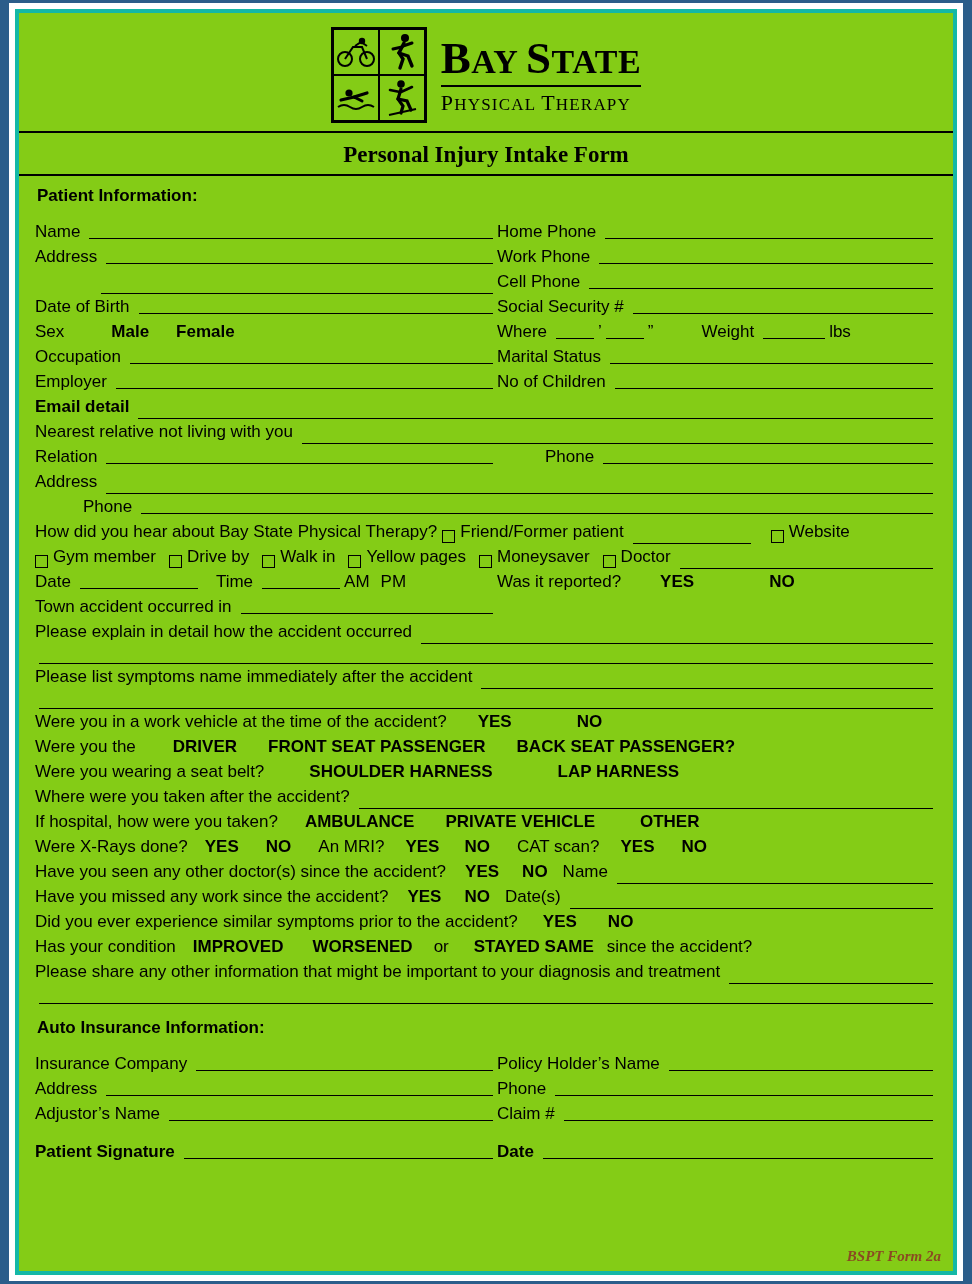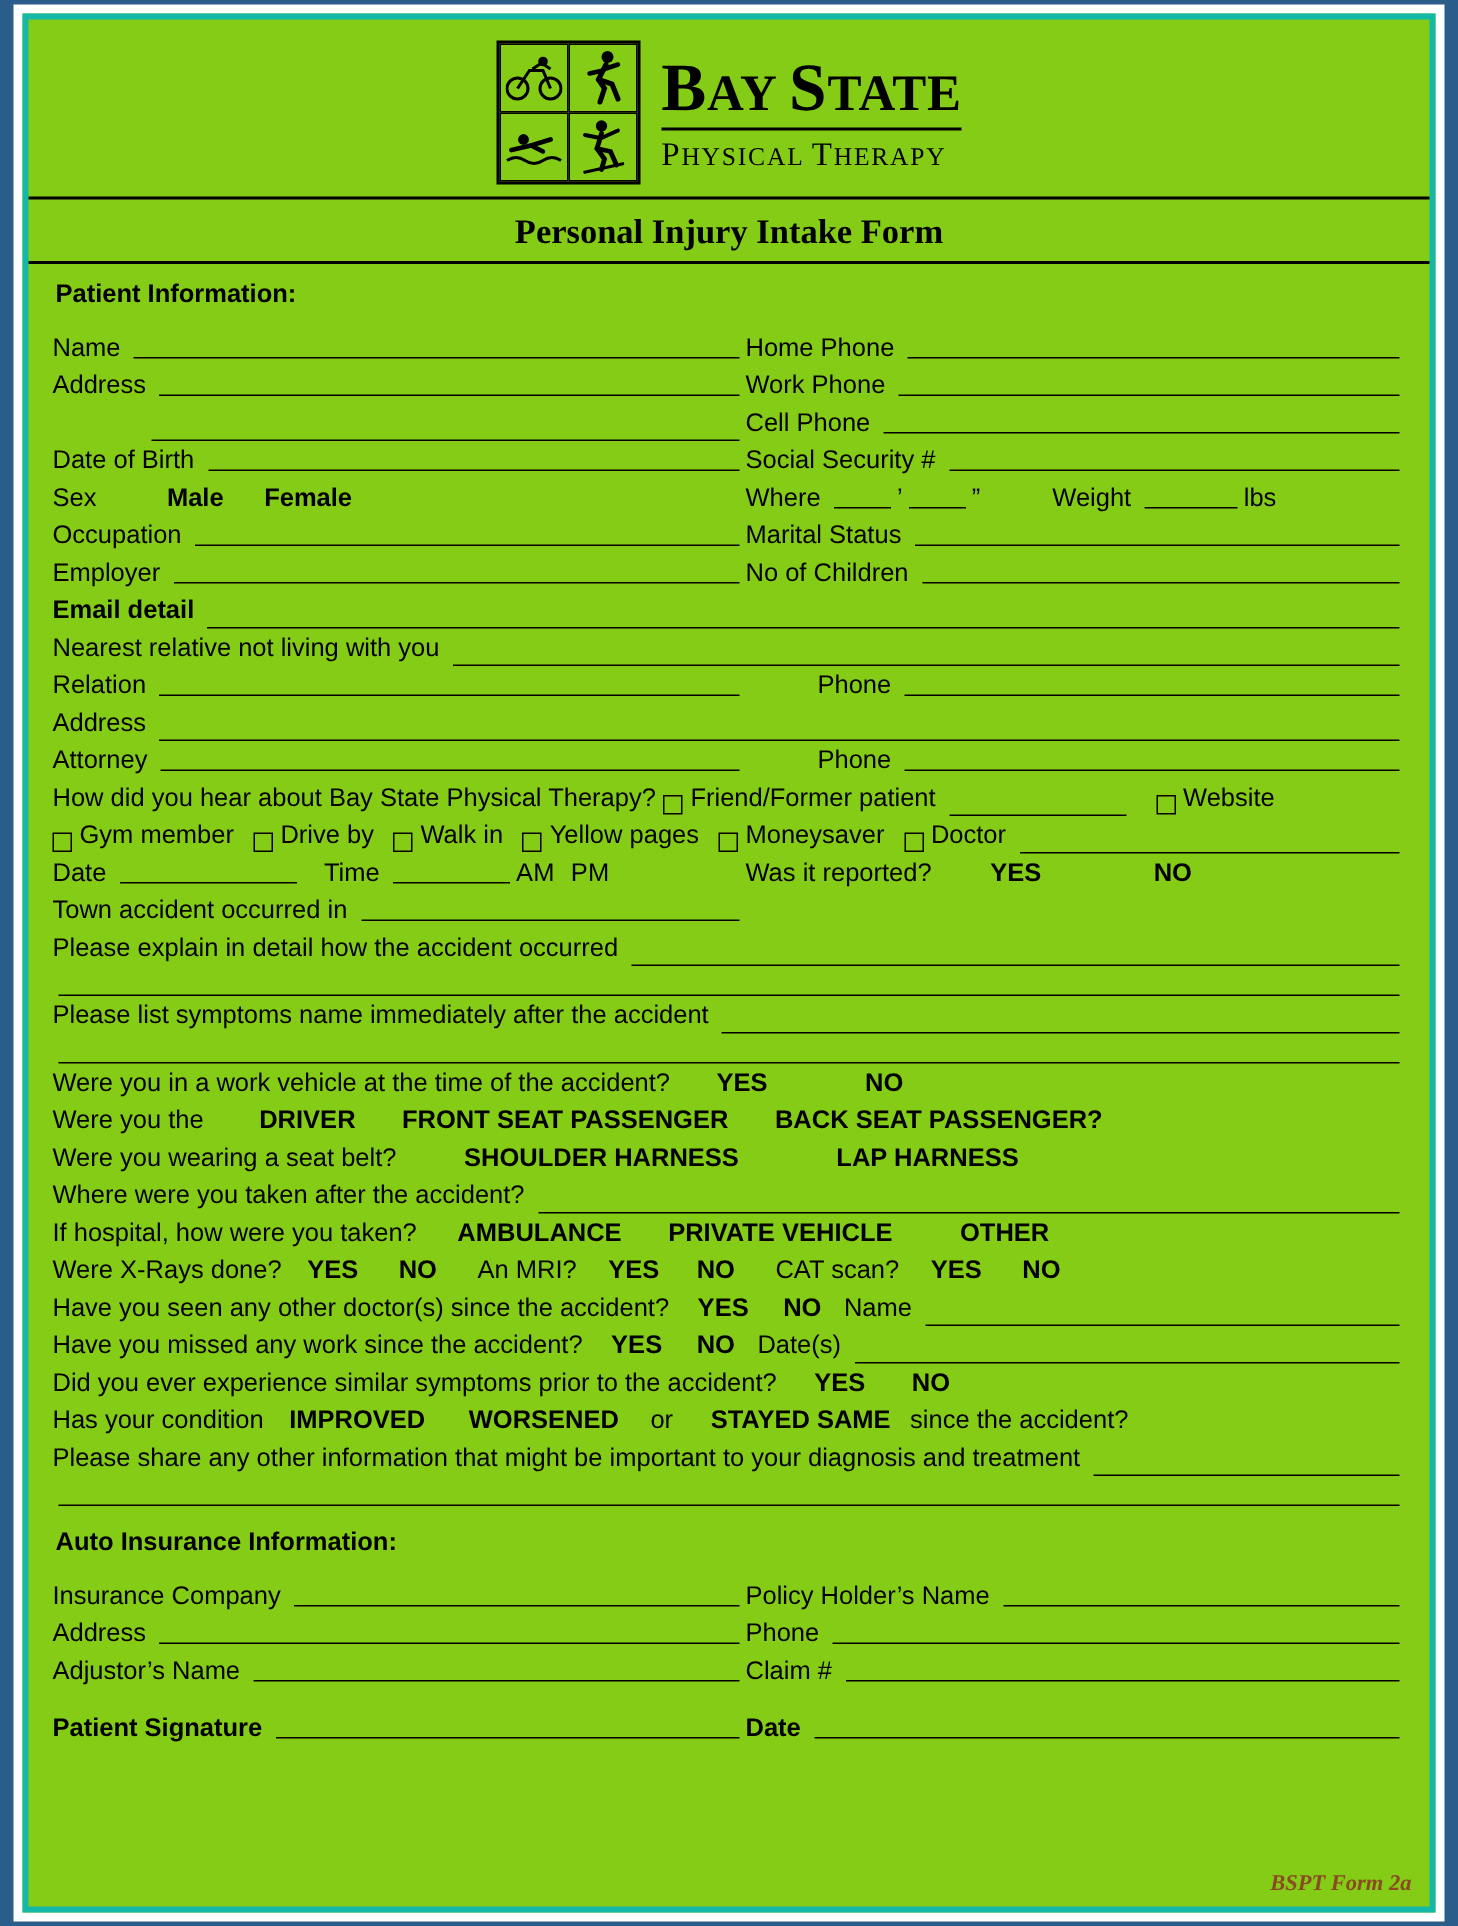--- a/index.html
+++ b/index.html
@@ -314,24 +314,20 @@
         <span class="line"></span>
       </div>
     </div>
 
     <div class="row">
       <span class="lbl">Address</span>
       <span class="line"></span>
     </div>
 
     <div class="row">
-      <div class="two col-left">
-        <span class="lbl">Attorney</span>
-        <span class="line"></span>
-      </div>
       <div class="two col-right">
         <span class="sp" style="width:48px"></span>
         <span class="lbl">Phone</span>
         <span class="line"></span>
       </div>
     </div>
 
     <div class="row">
       <span class="lbl">How did you hear about Bay State Physical Therapy?</span>
       <span class="cb"></span>

